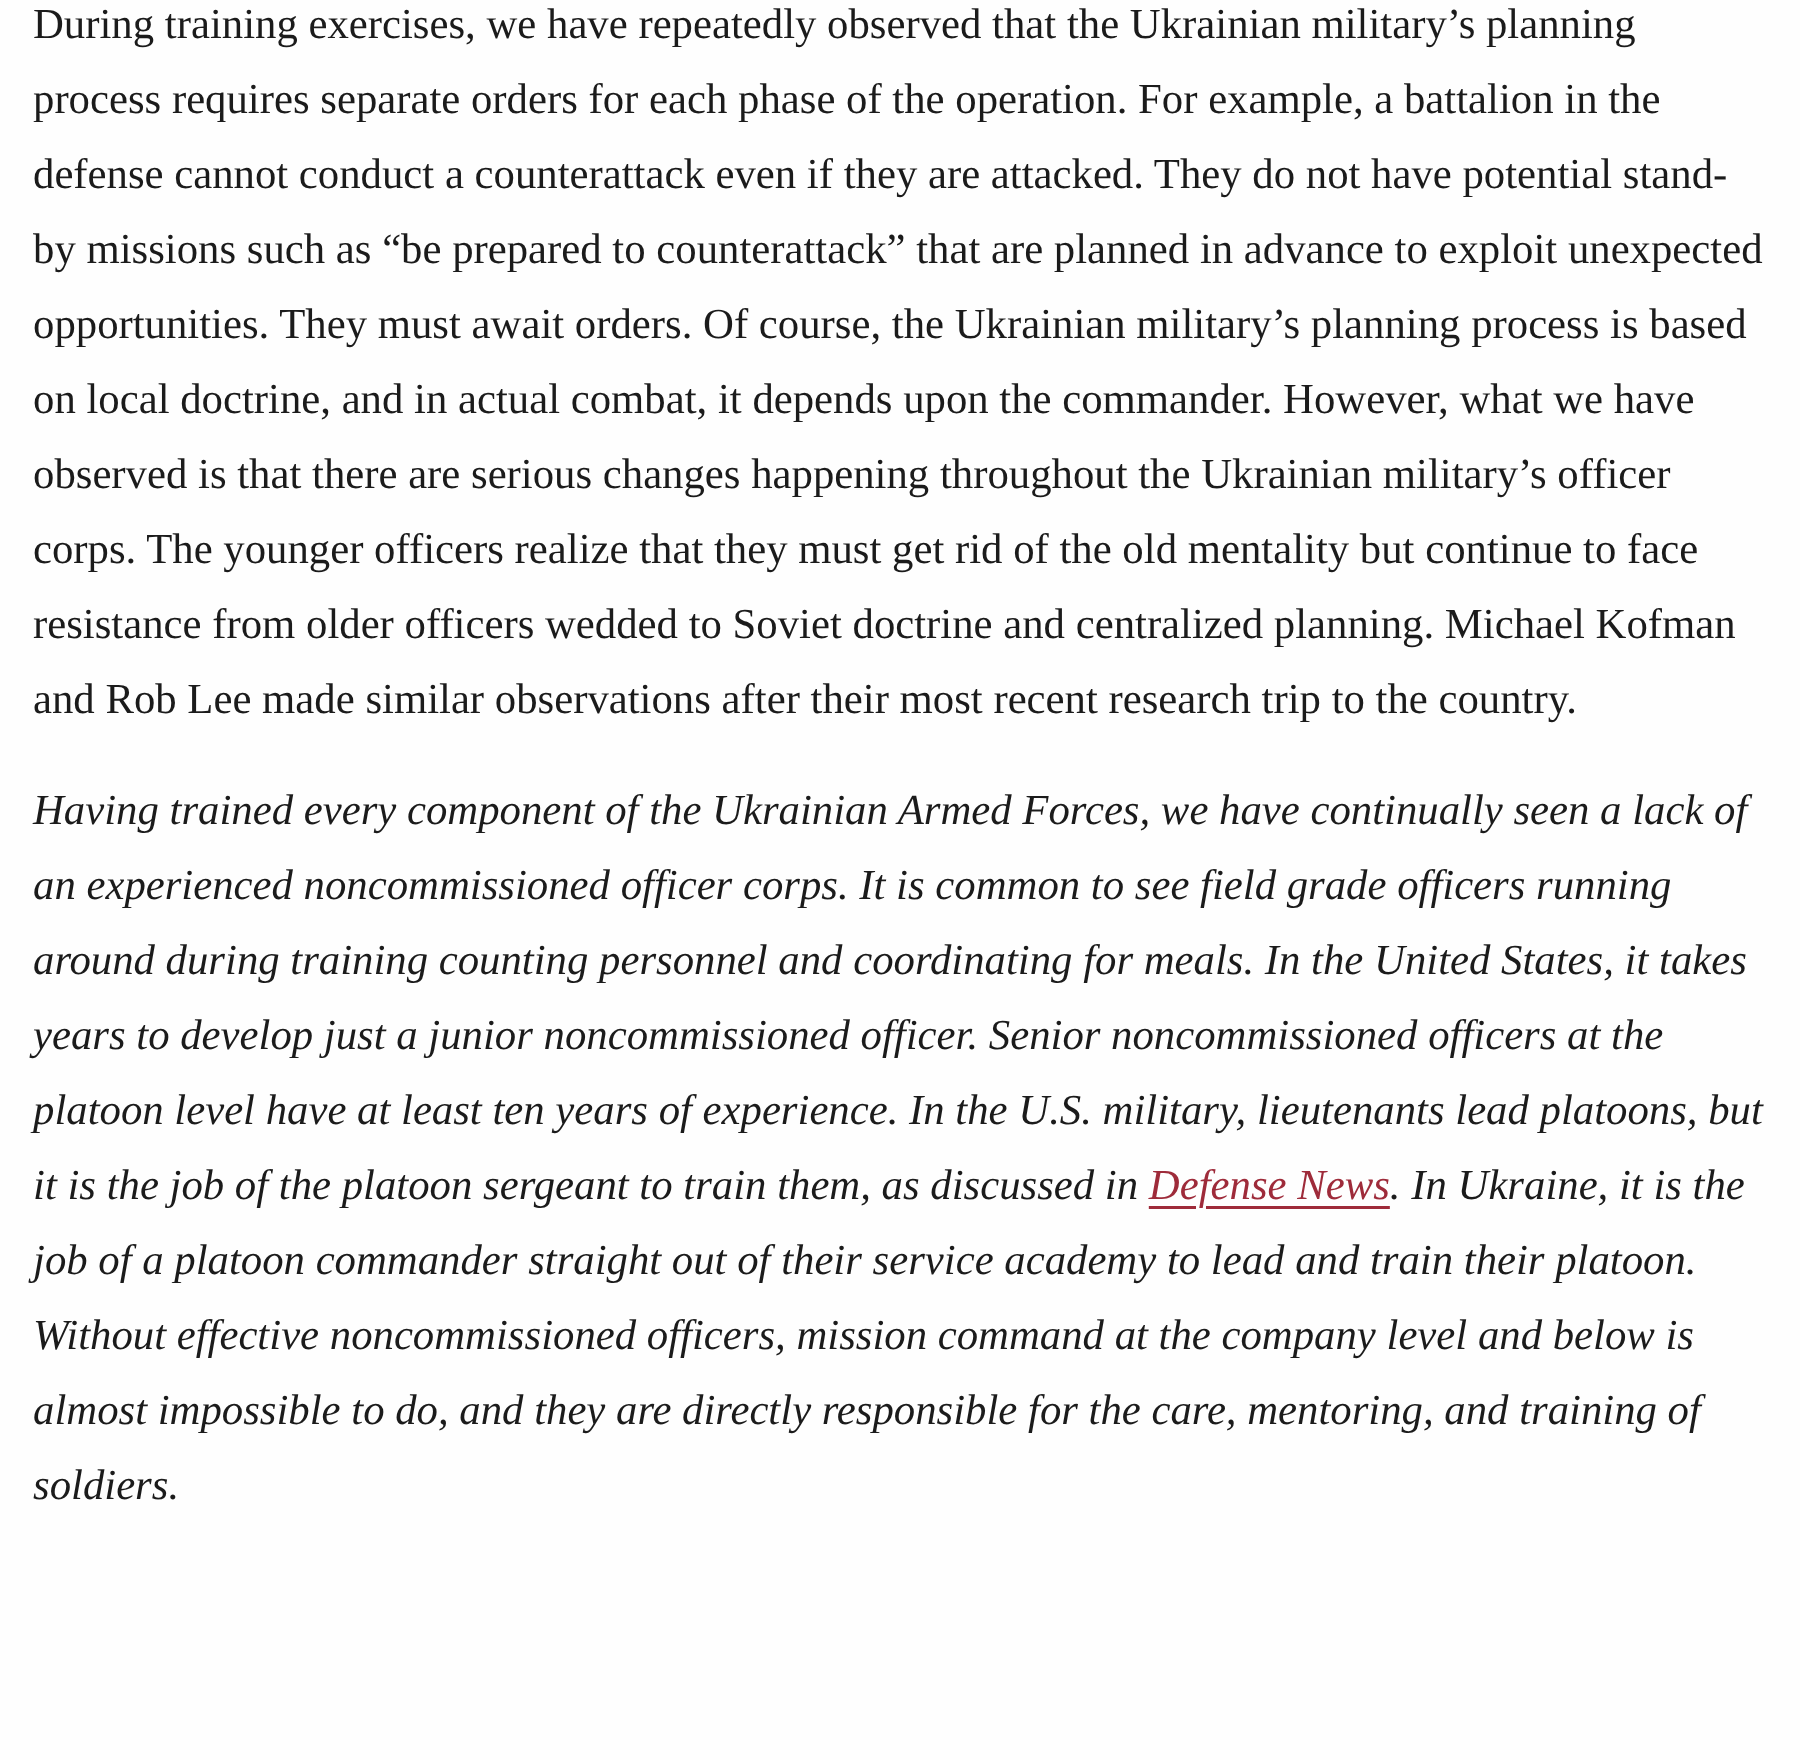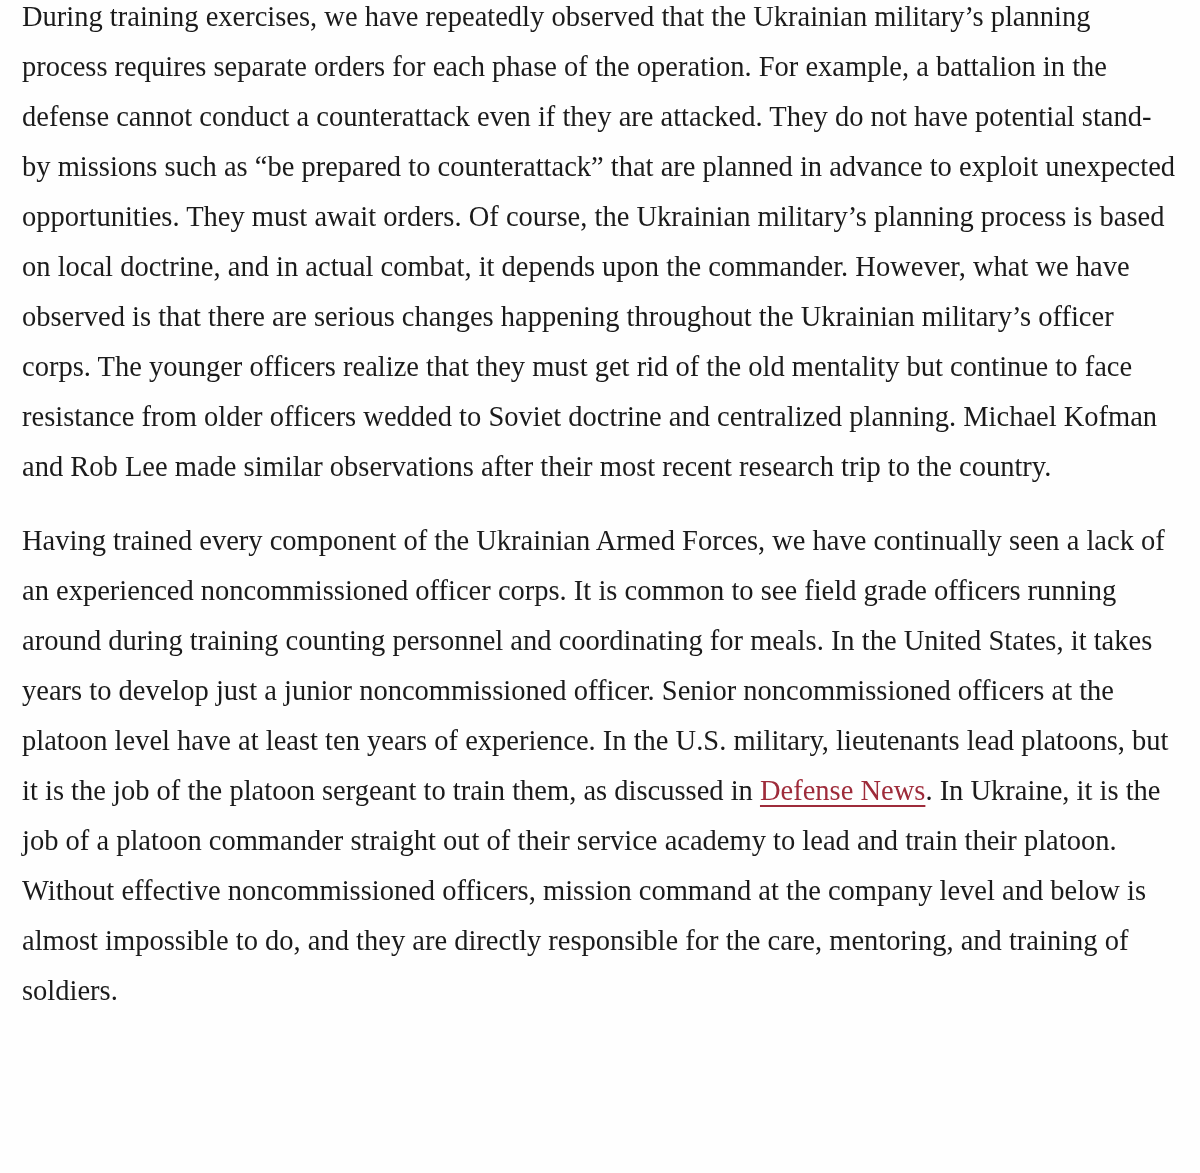--- a/index.html
+++ b/index.html
@@ -18,20 +18,21 @@
     text-align: left;
   }
   .article p {
     margin: 0;
   }
   .article p.first {
     margin-top: -8px;
   }
   .article p + p {
     margin-top: 24px;
+    font-style: italic;
   }
   a.inline-link {
     color: var(--link-color, #9e2b3a);
     text-decoration: underline;
     text-decoration-color: var(--link-color, #9e2b3a);
     text-decoration-thickness: 2px;
     text-underline-offset: 5px;
   }
 </style>
 </head>

